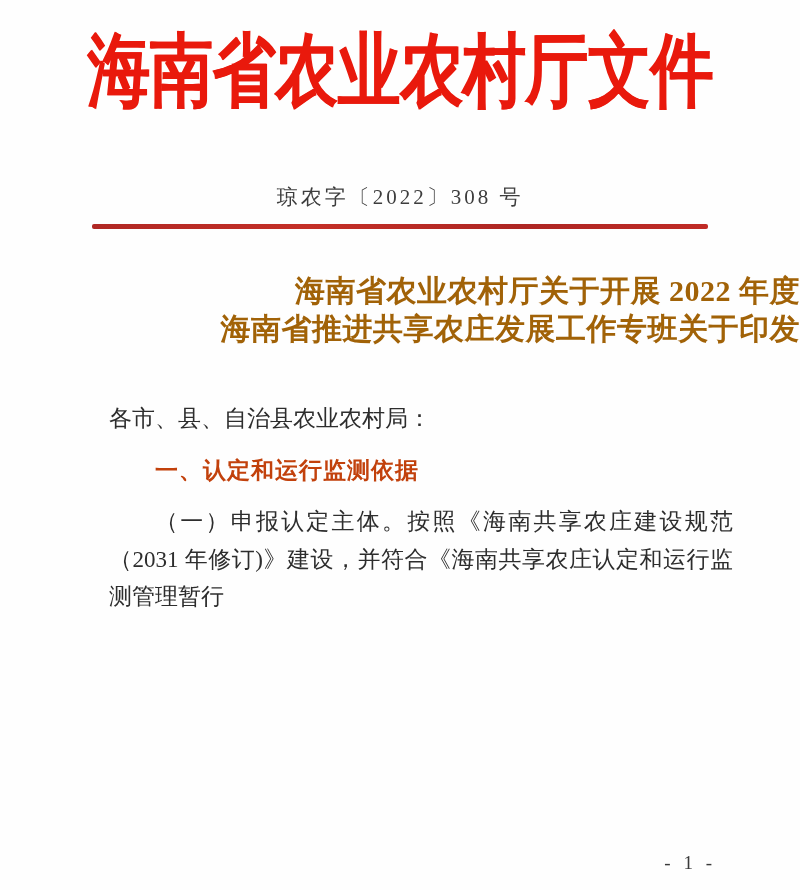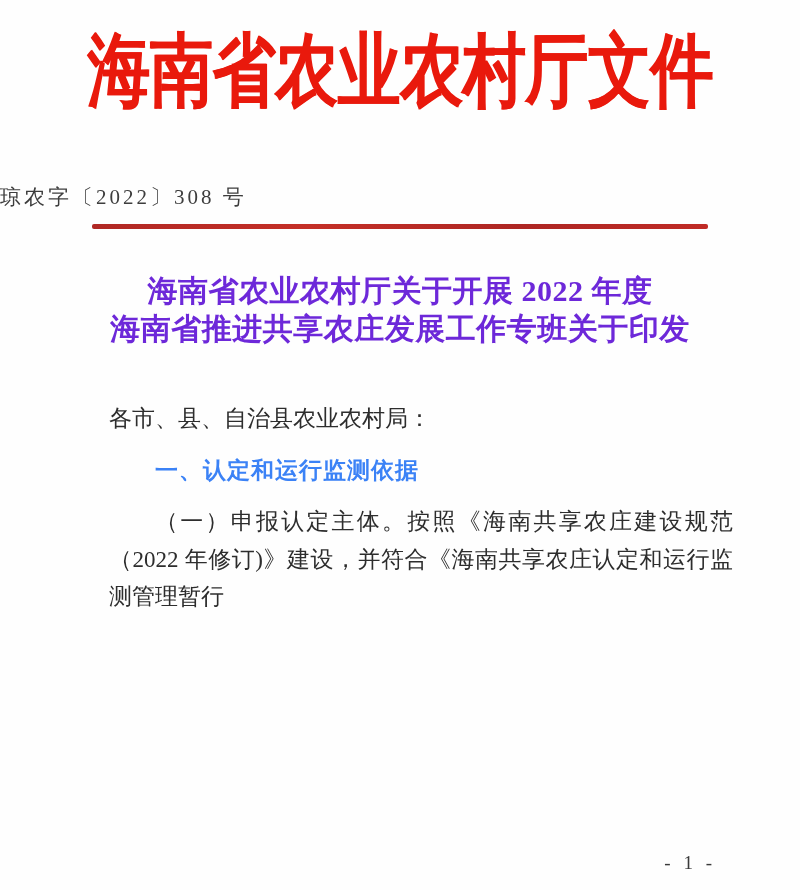--- a/index.html
+++ b/index.html
@@ -34,45 +34,45 @@
     transform: scale(0.92, 1.18);
     transform-origin: center top;
     text-shadow: 1px 0 0 #e9190c;
   }
   
   .doc-number {
     position: absolute;
     top: 183px;
     left: 0;
     width: 800px;
-    text-align: left;
+    text-align: center;
     font-size: 21px;
     color: #3d3d3d;
     letter-spacing: 3px;
   }
   
   .red-rule {
     position: absolute;
     top: 224px;
     left: 92px;
     width: 616px;
     height: 5px;
     background: linear-gradient(90deg, #b02824, #c42f27 35%, #ad2623 70%, #c02b26);
     border-radius: 2px;
   }
   
   .doc-title {
     position: absolute;
     top: 272px;
     left: 0;
     width: 800px;
-    text-align: center;
+    text-align: right;
     font-size: 30px;
     font-weight: bold;
-    color: #6d28d9;
+    color: #a16207;
     line-height: 38px;
     letter-spacing: 0.5px;
   }
   
   .body-text {
     position: absolute;
     top: 386px;
     left: 95px;
     width: 652px;
     font-size: 23px;
@@ -85,21 +85,21 @@
   }
   .salutation {
     text-indent: 0;
   }
   .para {
     text-indent: 2em;
   }
   .section-heading {
     text-indent: 2em;
     font-weight: bold;
-    color: #3b82f6;
+    color: #c2410c;
     text-align: center;
     font-family: "Liberation Sans", "DejaVu Sans", sans-serif;
     letter-spacing: 1px;
   }
   
   .page-number {
     position: absolute;
     top: 852px;
     right: 84px;
     font-size: 19px;
@@ -121,18 +121,18 @@
   <div class="red-rule"></div>
 
   <div class="doc-title">
     <div>海南省农业农村厅关于开展 2022 年度</div>
     <div>海南省推进共享农庄发展工作专班关于印发</div>
   </div>
 
   <div class="body-text">
     <p class="salutation">各市、县、自治县农业农村局：</p>
     <p class="section-heading">一、认定和运行监测依据</p>
-    <p class="para">（一）申报认定主体。按照《海南共享农庄建设规范（2022 年修订)》建设，并符合《海南共享农庄认定和运行监测管理暂行</p>
+    <p class="para">（一）申报认定主体。按照《海南共享农庄建设规范（2031 年修订)》建设，并符合《海南共享农庄认定和运行监测管理暂行</p>
   </div>
 
   <div class="page-number">- 1 -</div>
 
 </div>
 
 </body></html>

